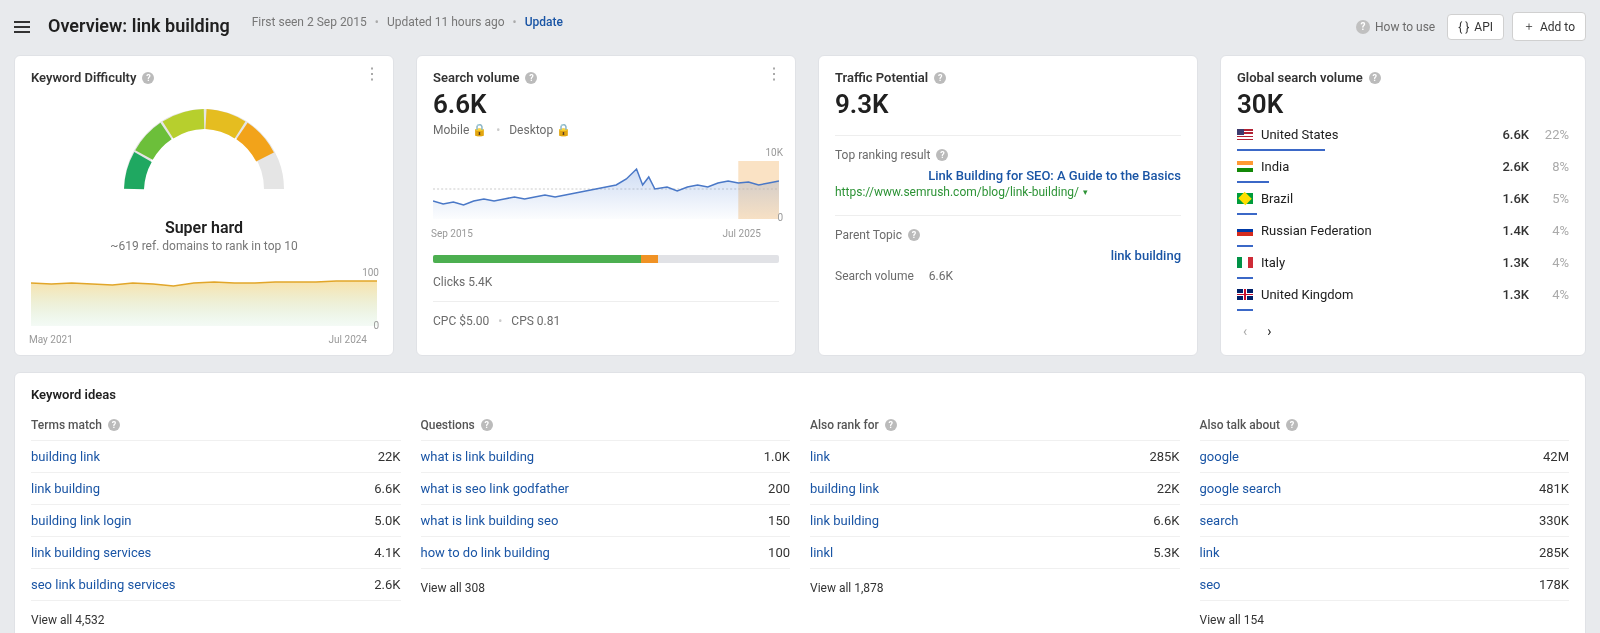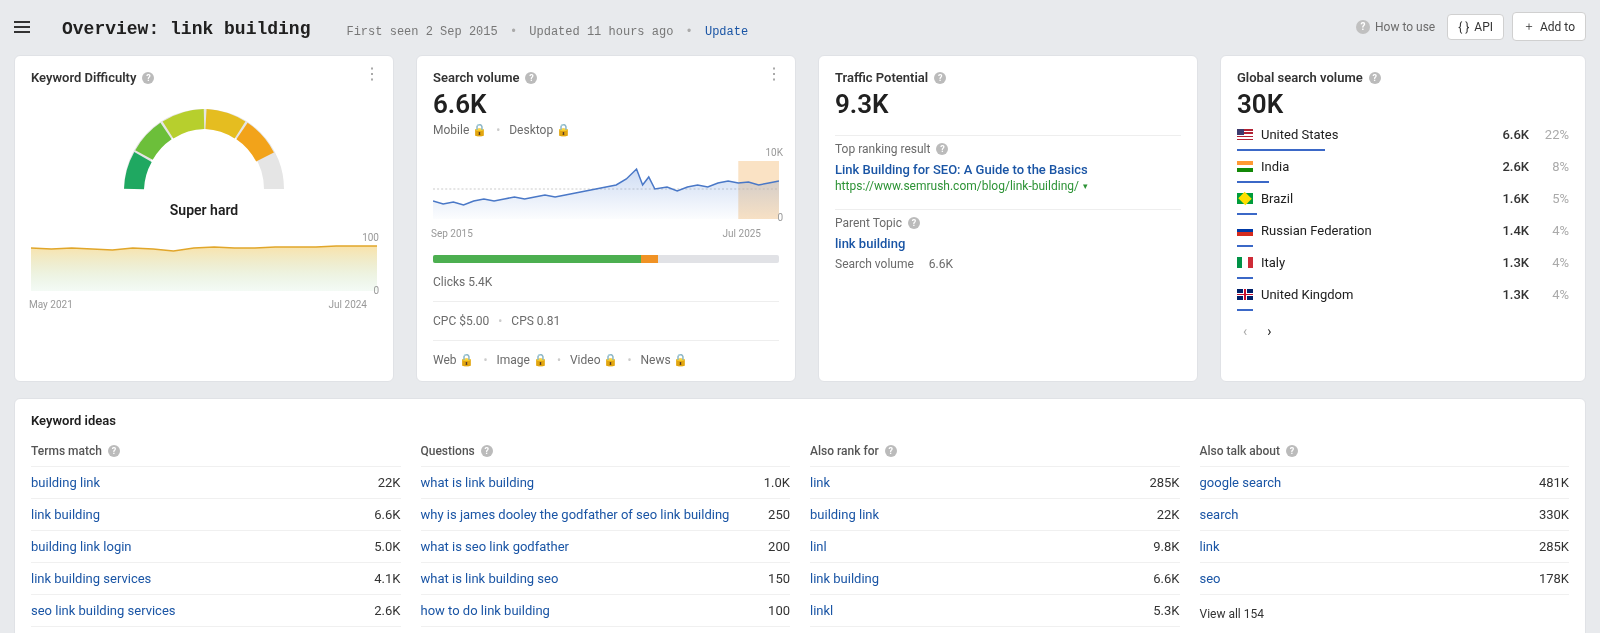--- a/index.html
+++ b/index.html
@@ -9,21 +9,21 @@
     font-size: 13px;
     color: #202020;
     background: #e8eaed;
     width: 1600px;
   }
   .header {
     display: flex; align-items: center; justify-content: space-between;
     padding: 12px 14px 14px 8px;
     background: #e8eaed;
   }
-  .header-left { display:flex; align-items:flex-end; gap:26px;font-family:Liberation Mono, monospace; }
+  .header-left { display:flex; align-items:flex-start; gap:12px; }
   .hamburger { display:flex; flex-direction:column; gap:3px; padding:6px; cursor:pointer; }
   .hamburger span { width:16px; height:2px; background:#333; }
   .page-title { font-size:18px; font-weight:600; }
   .page-sub { font-size:12px; color:#777; margin-left:10px; }
   .page-sub .dot { margin:0 5px; color:#aaa; }
   .update-link { color:#1a55a5; cursor:pointer; font-weight:500; }
   .header-right { display:flex; align-items:center; gap:8px; }
   .link-light { color:#6b6b6b; font-size:12px; display:flex; align-items:center; gap:5px; cursor:pointer; margin-right:4px;}
   .btn { background:#fff; border:1px solid #d0d0d0; border-radius:4px; padding:5px 10px; font-size:12px; display:flex; align-items:center; gap:5px; cursor:pointer; color:#333;}
   .help-icon { width:12px; height:12px; border-radius:50%; background:#bbb; color:#fff; display:inline-flex; align-items:center; justify-content:center; font-size:9px; font-weight:bold; }
@@ -37,42 +37,42 @@
   .card4 { flex:1; }
   .card-title { font-size:13px; font-weight:600; display:flex; align-items:center; gap:6px; color:#333;}
   .more-menu { position:absolute; top:10px; right:12px; color:#999; font-size:16px; line-height:1; cursor:pointer; letter-spacing:1px;}
   .big-metric { font-size:26px; font-weight:600; margin-top:4px; }
   .sublabels { font-size:12px; color:#6b6b6b; margin-top:4px; }
   .lock { color:#bbb; }
 
   
   .gauge-wrap { text-align:center; margin-top:4px; margin-bottom:8px;}
   .kd-score { font-size:40px; font-weight:600; margin-top:-72px; }
-  .kd-label { font-size:14px; font-weight:600; margin-top:0px; }
+  .kd-label { font-size:16px; font-weight:600; margin-top:16px; }
   .kd-sub { font-size:12px; color:#777; margin-top:2px; }
   .spark-area { height:70px; position:relative; margin-top:18px;}
   .spark-y-max { position:absolute; right:-2px; top:-4px; font-size:10px; color:#999; }
   .spark-y-min { position:absolute; right:-2px; bottom:10px; font-size:10px; color:#999; }
   .spark-x-min { position:absolute; left:-2px; bottom:-4px; font-size:10px; color:#999; }
   .spark-x-max { position:absolute; right:10px; bottom:-4px; font-size:10px; color:#999; }
 
   
   .vchart { height:86px; position:relative; margin-top:12px;}
   .vchart-y-max { position:absolute; right:-4px; top:-2px; font-size:10px; color:#999; }
   .vchart-y-min { position:absolute; right:-4px; bottom:12px; font-size:10px; color:#999; }
   .vchart-x-min { position:absolute; left:-2px; bottom:-4px; font-size:10px; color:#999; }
   .vchart-x-max { position:absolute; right:18px; bottom:-4px; font-size:10px; color:#999; }
   .clickbar { height:8px; width:100%; background:#e1e2e6; border-radius:2px; margin-top:20px; overflow:hidden; display:flex;}
   .cb-green { background:#4caf50; height:100%; }
   .cb-orange { background:#f09224; height:100%; }
   .kv-line { font-size:12px; color:#6b6b6b; margin-top:12px;}
   .sep { color:#ccc; margin:0 6px; }
 
   
-  .tp-sec { border-top:1px solid #eee; margin-top:16px; padding-top:6px; }
+  .tp-sec { border-top:1px solid #eee; margin-top:16px; padding-top:12px;text-align:right; }
   .tp-label { font-size:12px; color:#6b6b6b; display:flex; align-items:center; gap:6px;}
   .tp-link-blue { color:#1a55a5; font-weight:500; font-size:13px; margin-top:6px; display:block; cursor:pointer;}
   .tp-link-green { color:#2d9336; font-size:12px; margin-top:2px; display:flex; align-items:center; gap:4px; cursor:pointer;}
   .chev { color:#2d9336; font-size:9px;}
 
   
   .country-row { display:flex; align-items:center; gap:8px; height:30px; font-size:13px;}
   .flag { width:16px; height:11px; display:inline-block; }
   .flag-us { background:linear-gradient(180deg,#b22234 0 15%,#fff 15% 30%,#b22234 30% 45%,#fff 45% 60%,#b22234 60% 75%,#fff 75% 90%,#b22234 90% 100%); position:relative;}
   .flag-us::before { content:""; position:absolute; top:0; left:0; width:7px; height:6px; background:#3c3b6e;}
@@ -155,20 +155,21 @@
     <div class="gauge-wrap">
       <svg class="gauge-svg" viewBox="0 0 200 110">
         <path d="M30 100 A70 70 0 0 1 170 100" stroke="#e5e5e5" stroke-width="20" fill="none"></path>
         <path d="M30 100 A70 70 0 0 1 39 68" stroke="#1fa861" stroke-width="20" fill="none"></path>
         <path d="M40 66 A70 70 0 0 1 62 42" stroke="#6cbf3a" stroke-width="20" fill="none"></path>
         <path d="M64 41 A70 70 0 0 1 100 30" stroke="#b7cf2d" stroke-width="20" fill="none"></path>
         <path d="M102 30 A70 70 0 0 1 136 41" stroke="#e5bd20" stroke-width="20" fill="none"></path>
         <path d="M138 42 A70 70 0 0 1 161 68" stroke="#f2a31a" stroke-width="20" fill="none"></path>
       </svg>
       <div class="kd-label">Super hard</div>
+      <div class="kd-sub">~619 ref. domains to rank in top 10</div>
     </div>
     <div class="spark-area">
       <svg width="100%" height="70" viewBox="0 0 340 70" preserveAspectRatio="none">
         <defs>
             <linearGradient id="g1" x1="0" x2="0" y1="0" y2="1">
               <stop offset="0" stop-color="#f3c043" stop-opacity="0.45"></stop>
               <stop offset="1" stop-color="#8fd19e" stop-opacity="0.1"></stop>
             </linearGradient>
           </defs>
         <path d="M0 12 L20 13 L40 12 L60 13 L80 14 L100 12 L120 13 L140 15 L160 12 L180 11 L200 12 L220 12 L240 11 L260 11 L280 11 L300 10 L320 10 L340 10 L340 55 L0 55 Z" fill="url(#g1)"></path>
@@ -221,29 +222,20 @@
       <span>Clicks</span>
       <span>5.4K</span>
     </div>
     <div class="kv-line" style="border-top:1px solid #eee; padding-top:12px;">
       <span>CPC</span>
       <span>$5.00</span>
       <span class="sep">•</span>
       <span>CPS</span>
       <span>0.81</span>
     </div>
-    <div class="kv-line" style="border-top:1px solid #eee; padding-top:12px;">
-      <span>Web</span> <span class="lock">🔒</span>
-      <span class="sep">•</span>
-      <span>Image</span> <span class="lock">🔒</span>
-      <span class="sep">•</span>
-      <span>Video</span> <span class="lock">🔒</span>
-      <span class="sep">•</span>
-      <span>News</span> <span class="lock">🔒</span>
-    </div>
   </div>
 
   <div class="card card3">
     <div class="card-title">
       <span>Traffic Potential</span>
       <span class="help-icon">?</span>
     </div>
     <div class="big-metric">9.3K</div>
 
     <div class="tp-sec">
@@ -368,24 +360,20 @@
         </div>
         <div class="viewall">View all 4,532 </div>
       </div>
       <div class="ideas-col">
         <div class="col-head">Questions <span class="help-icon">?</span></div>
         <div class="idea-row">
           <span>what is link building</span>
           <span>1.0K</span>
         </div>
         <div class="idea-row">
-          <span>why is james dooley the godfather of seo link building</span>
-          <span>250</span>
-        </div>
-        <div class="idea-row">
           <span>what is seo link godfather</span>
           <span>200</span>
         </div>
         <div class="idea-row">
           <span>what is link building seo</span>
           <span>150</span>
         </div>
         <div class="idea-row">
           <span>how to do link building</span>
           <span>100</span>
@@ -396,36 +384,36 @@
         <div class="col-head">Also rank for <span class="help-icon">?</span></div>
         <div class="idea-row">
           <span>link</span>
           <span>285K</span>
         </div>
         <div class="idea-row">
           <span>building link</span>
           <span>22K</span>
         </div>
         <div class="idea-row">
-          <span>linl</span>
-          <span>9.8K</span>
-        </div>
-        <div class="idea-row">
           <span>link building</span>
           <span>6.6K</span>
         </div>
         <div class="idea-row">
           <span>linkl</span>
           <span>5.3K</span>
         </div>
         <div class="viewall">View all 1,878 </div>
       </div>
       <div class="ideas-col">
         <div class="col-head">Also talk about <span class="help-icon">?</span></div>
         <div class="idea-row">
+          <span>google</span>
+          <span>42M</span>
+        </div>
+        <div class="idea-row">
           <span>google search</span>
           <span>481K</span>
         </div>
         <div class="idea-row">
           <span>search</span>
           <span>330K</span>
         </div>
         <div class="idea-row">
           <span>link</span>
           <span>285K</span>

